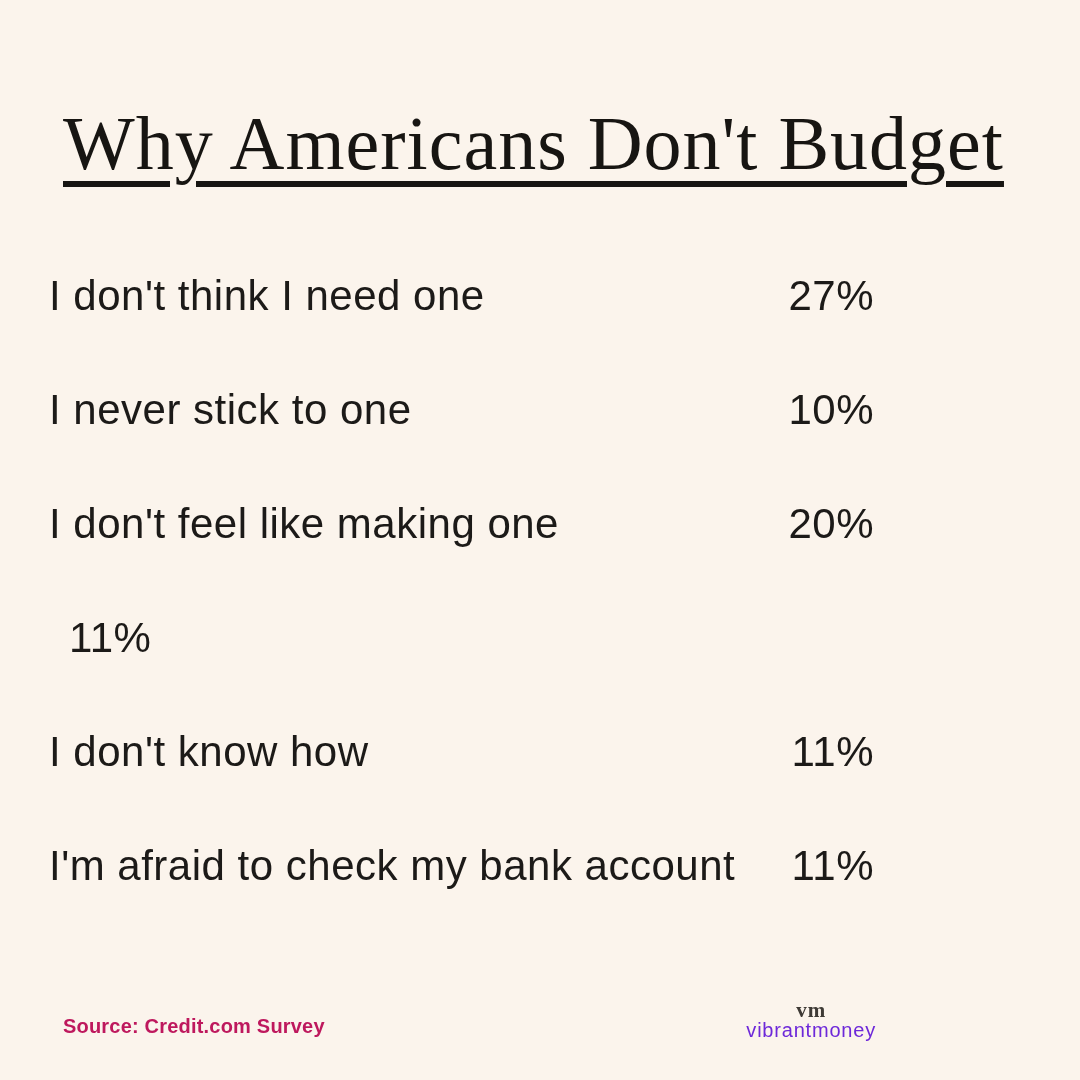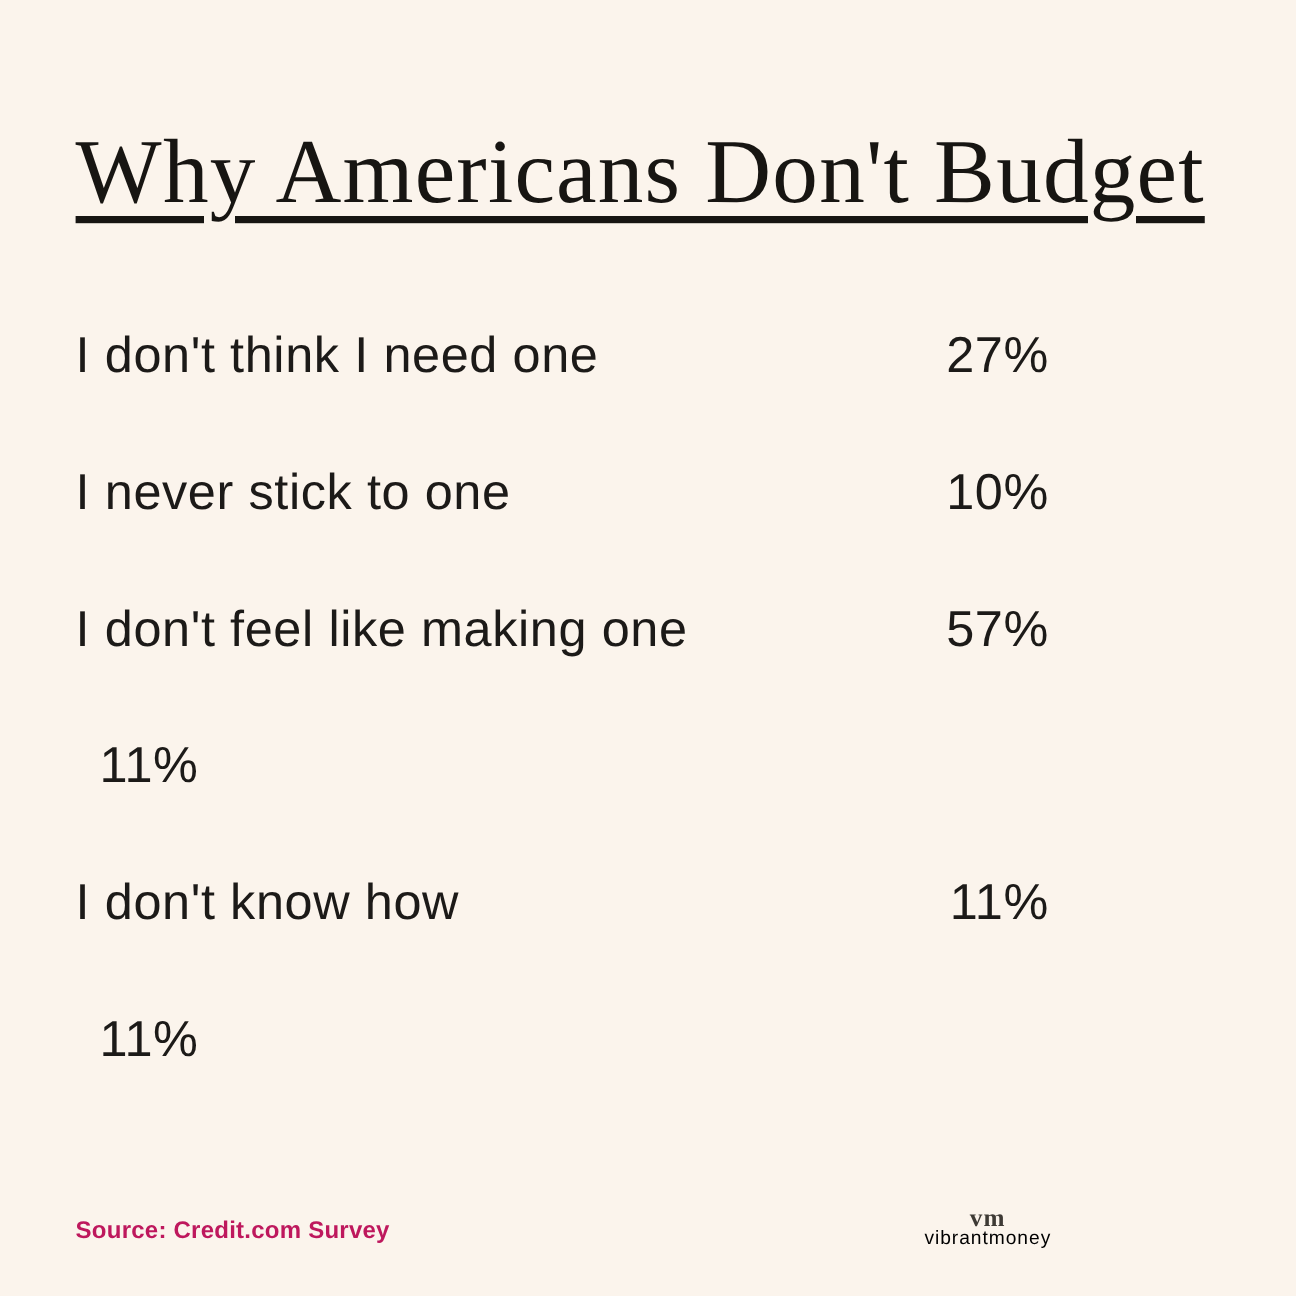--- a/index.html
+++ b/index.html
@@ -34,21 +34,21 @@
     color: #171512;
     text-decoration: underline;
     text-decoration-thickness: 6px;
     text-underline-offset: 12px;
     text-decoration-skip-ink: auto;
     white-space: nowrap;
   }
 
   .rows {
     position: absolute;
-    left: 63px;
+    left: 49px;
     right: 110px;
     top: 272px;
     display: flex;
     flex-direction: column;
     gap: 66px;
   }
 
   .row {
     display: flex;
     justify-content: space-between;
@@ -88,24 +88,24 @@
   .brand .monogram {
     font-family: "Liberation Serif", "DejaVu Serif", serif;
     font-weight: 700;
     font-size: 21px;
     line-height: 18px;
     letter-spacing: 1px;
     color: #3e3a35;
   }
 
   .brand .wordmark {
-    font-size: 16px;
+    font-size: 20px;
     font-weight: 300;
     letter-spacing: 0.8px;
-    color: #000000;
+    color: #6d28d9;
     text-align: right;
   }
 </style>
 </head>
 <body>
 
 <div class="canvas">
 
   <h1 class="title">Why Americans Don't Budget</h1>
 
@@ -116,33 +116,34 @@
       <span class="pct">27%</span>
     </div>
 
     <div class="row">
       <span class="label">I never stick to one</span>
       <span class="pct">10%</span>
     </div>
 
     <div class="row">
       <span class="label">I don't feel like making one</span>
-      <span class="pct">57%</span>
+      <span class="pct">20%</span>
     </div>
 
     <div class="row">
       <span class="pct">11%</span>
     </div>
 
     <div class="row">
       <span class="label">I don't know how</span>
       <span class="pct">11%</span>
     </div>
 
     <div class="row">
+      <span class="label">I'm afraid to check my bank account</span>
       <span class="pct">11%</span>
     </div>
 
   </div>
 
   <div class="footer-source">Source: Credit.com Survey</div>
 
   <div class="brand">
     <span class="monogram">vm</span>
     <span class="wordmark">vibrantmoney</span>

